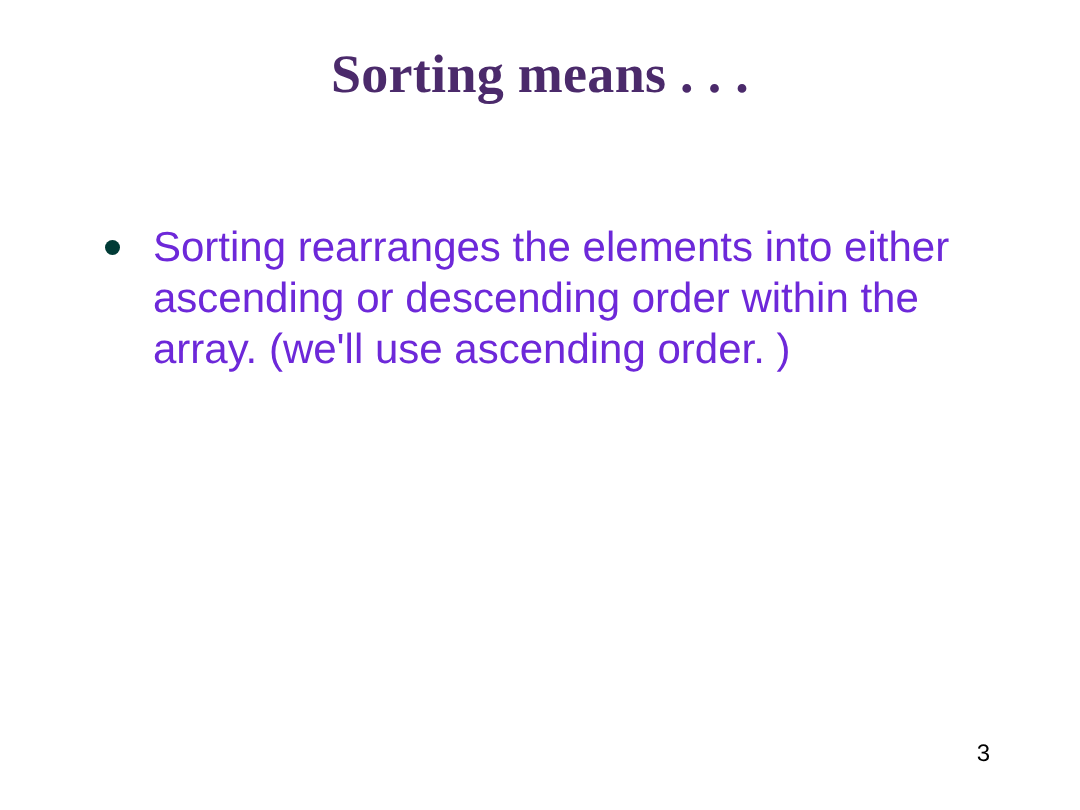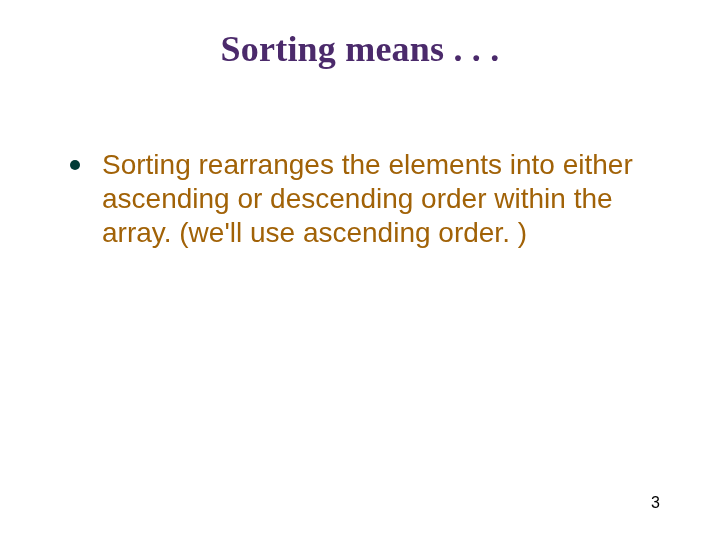--- a/index.html
+++ b/index.html
@@ -26,21 +26,21 @@
   .body-list {
     list-style: none;
     padding-left: 20px;
   }
   .body-list li {
     position: relative;
     padding-left: 32px;
     font-family: Arial, Helvetica, sans-serif;
     font-size: 28px;
     line-height: 1.22;
-    color: #a16207;
+    color: #6d28d9;
   }
   .bullet-dot {
     position: absolute;
     left: 0;
     top: 12px;
     width: 10px;
     height: 10px;
     background: #003b36;
     border-radius: 50%;
   }

